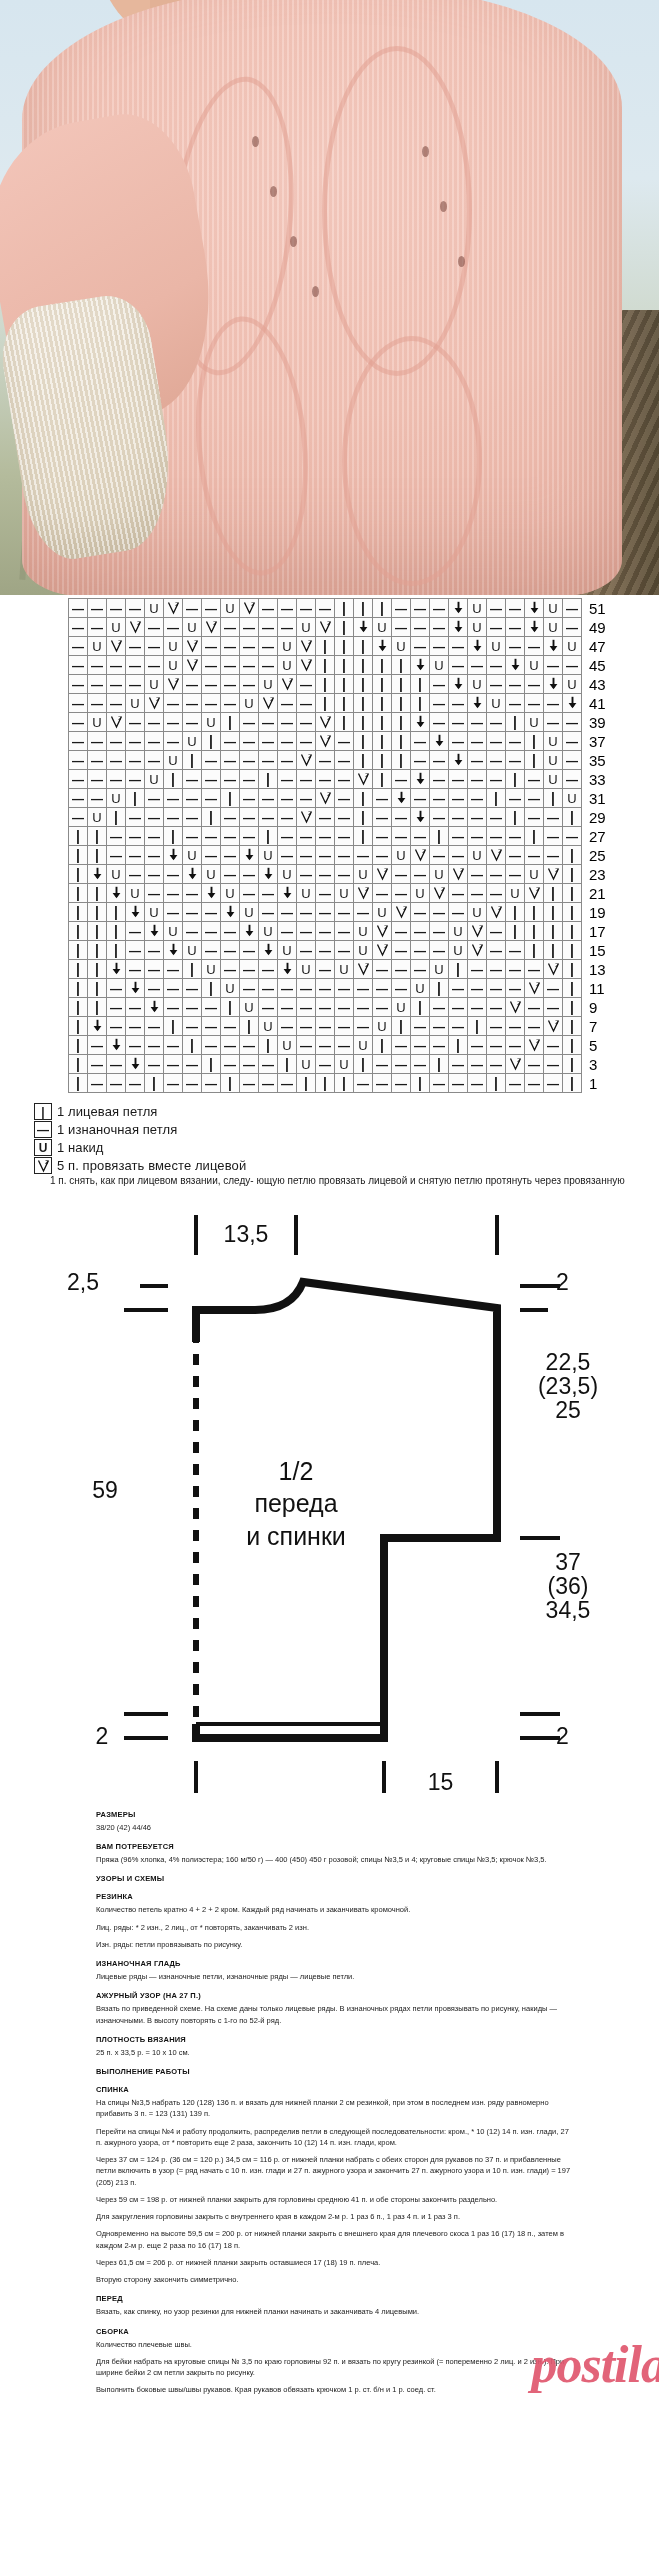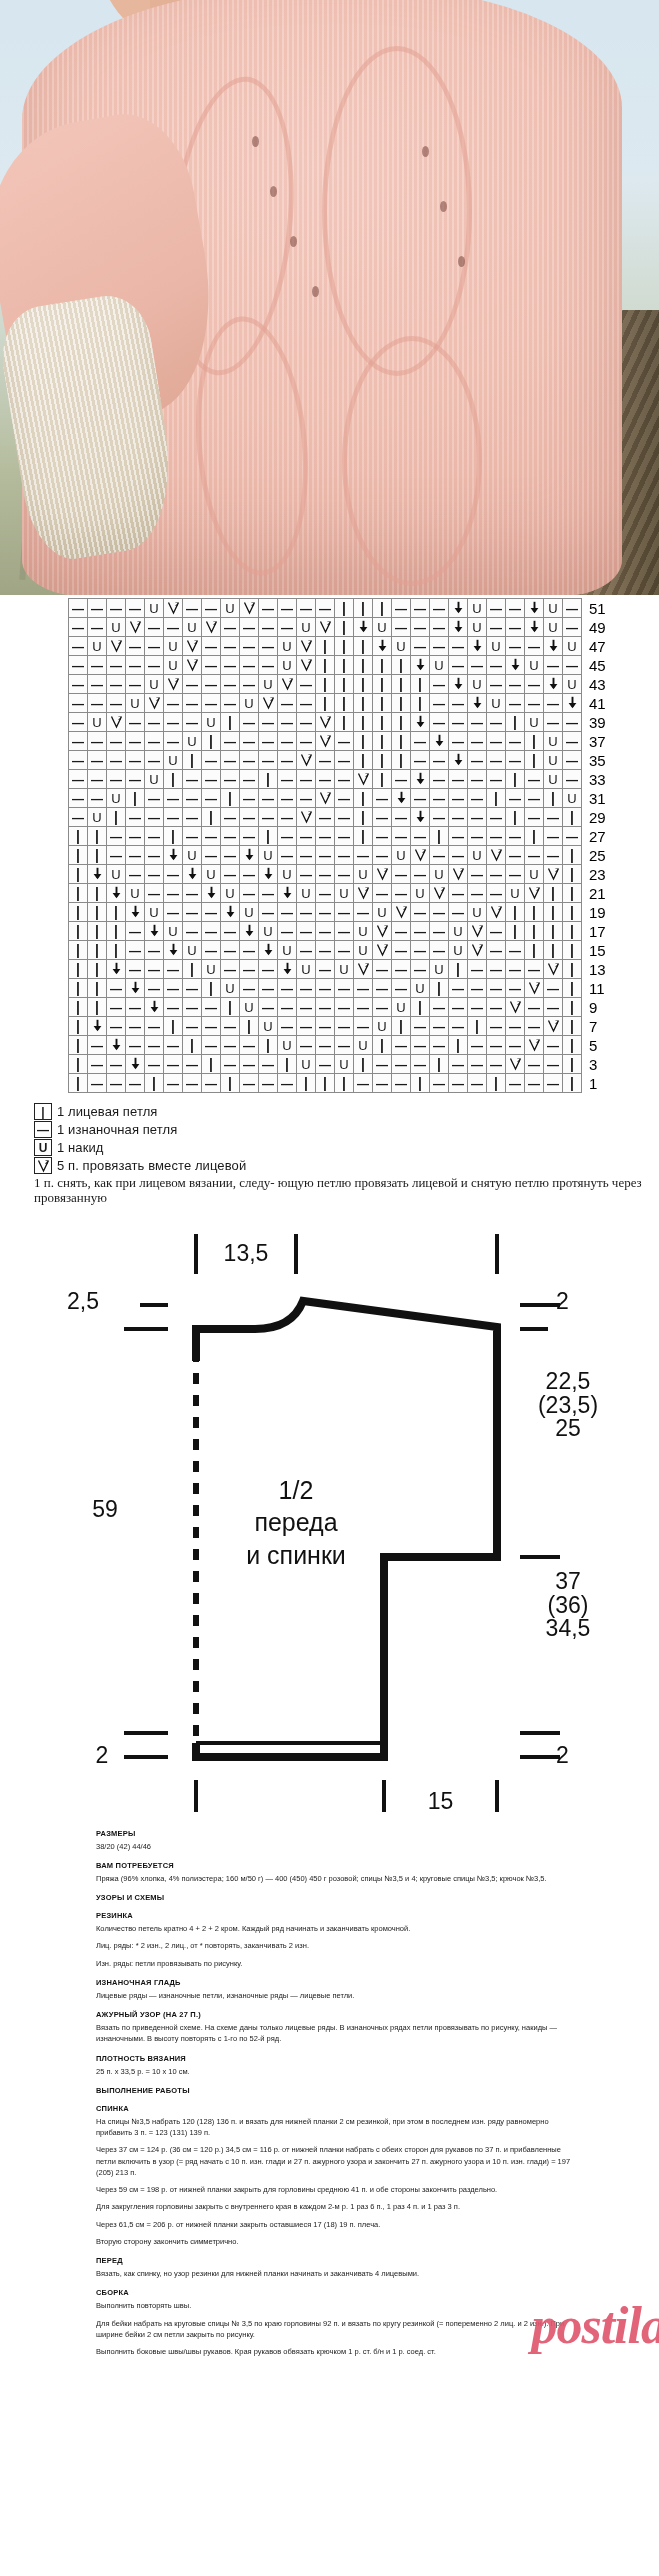--- a/index.html
+++ b/index.html
@@ -115,21 +115,21 @@
 
   
   .legend { margin:10px 0 0 34px; }
   .legend-row { display:flex; align-items:center; margin-bottom:1px; }
   .legend-box {
     width:18px; height:17px; border:1.5px solid #222; background:#fff;
     display:flex; align-items:center; justify-content:center;
     font-size:12px; font-weight:700; margin-right:5px; flex:0 0 auto;
   }
   .legend-text { font-size:13px; letter-spacing:0.1px; }
-  .legend-cont { font-size:13px; margin-left:0; line-height:1.18;font-family:Liberation Serif, serif; }
+  .legend-cont { font-size:10px; margin-left:16px; line-height:1.18; }
 
   
   .schem { position:relative; width:660px; height:600px; margin-top:6px; }
   .schem svg { display:block; }
   .schem-label {
     position:absolute; font-size:23px; font-weight:400; color:#111;
     text-align:center; line-height:1.04; white-space:pre-line;
   }
 
   
@@ -1315,29 +1315,31 @@
         <p>Изн. ряды: петли провязывать по рисунку.</p>
         <h4>ИЗНАНОЧНАЯ ГЛАДЬ</h4>
         <p>Лицевые ряды — изнаночные петли, изнаночные ряды — лицевые петли.</p>
         <h4>АЖУРНЫЙ УЗОР (НА 27 П.)</h4>
         <p>Вязать по приведенной схеме. На схеме даны только лицевые ряды. В изнаночных рядах петли провязывать по рисунку, накиды — изнаночными. В высоту повторять с 1-го по 52-й ряд.</p>
         <h4>ПЛОТНОСТЬ ВЯЗАНИЯ</h4>
         <p>25 п. х 33,5 р. = 10 х 10 см.</p>
         <h4>ВЫПОЛНЕНИЕ РАБОТЫ</h4>
         <h4>СПИНКА</h4>
         <p>На спицы №3,5 набрать 120 (128) 136 п. и вязать для нижней планки 2 см резинкой, при этом в последнем изн. ряду равномерно прибавить 3 п. = 123 (131) 139 п.</p>
+        <p>Перейти на спицы №4 и работу продолжить, распределив петли в следующей последовательности: кром., * 10 (12) 14 п. изн. глади, 27 п. ажурного узора, от * повторить еще 2 раза, закончить 10 (12) 14 п. изн. глади, кром.</p>
         <p>Через 37 см = 124 р. (36 см = 120 р.) 34,5 см = 116 р. от нижней планки набрать с обеих сторон для рукавов по 37 п. и прибавленные петли включить в узор (= ряд начать с 10 п. изн. глади и 27 п. ажурного узора и закончить 27 п. ажурного узора и 10 п. изн. глади) = 197 (205) 213 п.</p>
         <p>Через 59 см = 198 р. от нижней планки закрыть для горловины среднюю 41 п. и обе стороны закончить раздельно.</p>
         <p>Для закругления горловины закрыть с внутреннего края в каждом 2-м р. 1 раз 6 п., 1 раз 4 п. и 1 раз 3 п.</p>
+        <p>Одновременно на высоте 59,5 см = 200 р. от нижней планки закрыть с внешнего края для плечевого скоса 1 раз 16 (17) 18 п., затем в каждом 2-м р. еще 2 раза по 16 (17) 18 п.</p>
         <p>Через 61,5 см = 206 р. от нижней планки закрыть оставшиеся 17 (18) 19 п. плеча.</p>
         <p>Вторую сторону закончить симметрично.</p>
         <h4>ПЕРЕД</h4>
         <p>Вязать, как спинку, но узор резинки для нижней планки начинать и заканчивать 4 лицевыми.</p>
         <h4>СБОРКА</h4>
-        <p>Выполнить повторять швы.</p>
+        <p>Количество плечевые швы.</p>
         <p>Для бейки набрать на круговые спицы № 3,5 по краю горловины 92 п. и вязать по кругу резинкой (= попеременно 2 лиц. и 2 изн.). При ширине бейки 2 см петли закрыть по рисунку.</p>
         <p>Выполнить боковые швы/швы рукавов. Края рукавов обвязать крючком 1 р. ст. б/н и 1 р. соед. ст.</p>
       </div>
     <div class="watermark">postila</div>
   </div>
 
 </div>
 
 
 </body></html>

